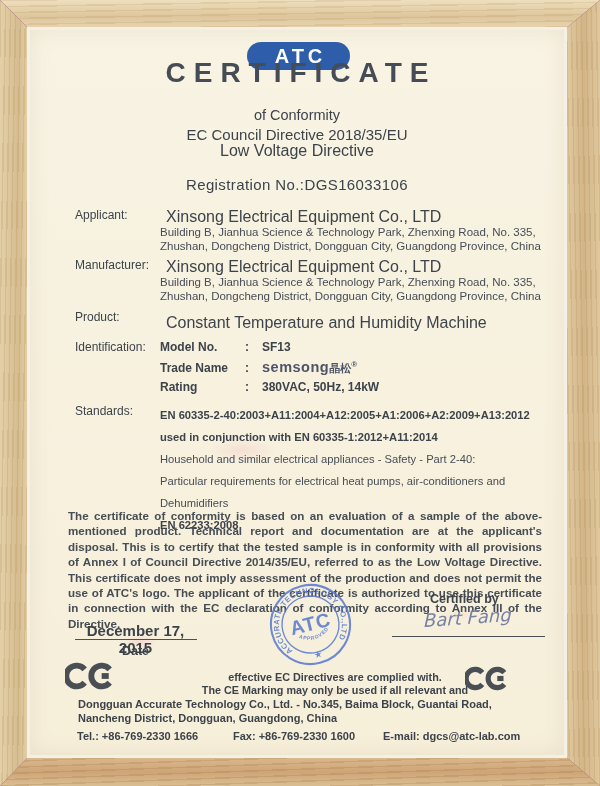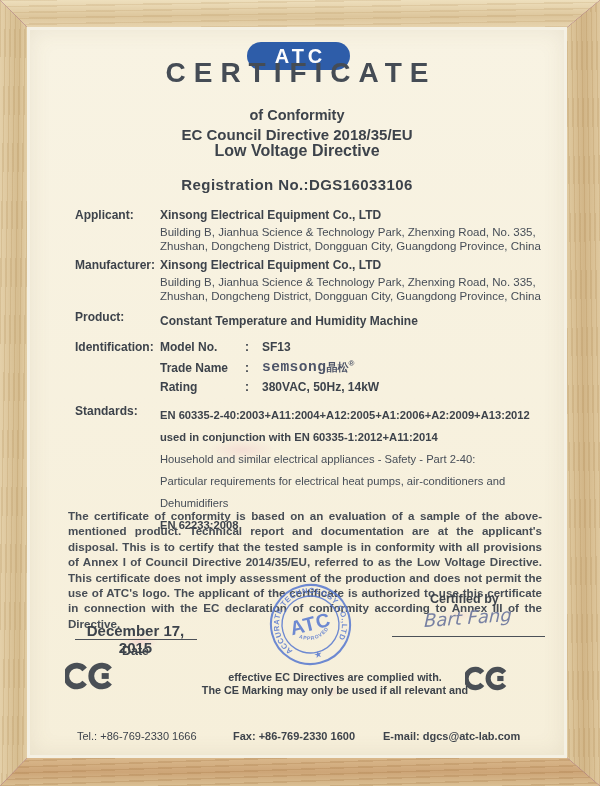--- a/index.html
+++ b/index.html
@@ -35,40 +35,40 @@
     background-color:#f7f1dd;
     background-image:
       radial-gradient(48px 16px at 212px 420px, rgba(232,128,168,.16), transparent 70%),
       radial-gradient(26px 10px at 110px 612px, rgba(232,128,168,.20), transparent 70%),
       radial-gradient(20px 8px  at 300px 662px, rgba(232,128,168,.14), transparent 70%),
       radial-gradient(26px 9px  at 430px 585px, rgba(232,128,168,.10), transparent 70%),
       linear-gradient(180deg,#f8f3e3 0%,#f6efda 100%);
     box-shadow:0 0 0 3px #f4f0e3, inset 0 0 22px rgba(120,100,60,.10);}
   .paper *{position:absolute;}
 
-  .b{font-weight:bold;}
+  .b{font-weight:normal;}
   .ctr{left:0;width:100%;text-align:center;}
 
   .logo-pill{left:217px;top:12px;width:103px;height:28px;background:#2e5da9;
     border-radius:14px;color:#fdfdfd;font-weight:bold;font-size:20px;
     letter-spacing:4px;text-align:center;line-height:28px;text-indent:4px;}
   .title{top:27px;font-size:28px;font-weight:bold;letter-spacing:8px;text-indent:8px;color:#454c55;}
   .subtitle{top:77px;font-size:14.5px;}
   .dir1{top:96px;font-size:15px;}
   .dir2{top:112px;font-size:16px;}
   .reg{top:146px;font-size:15px;letter-spacing:.4px;}
 
-  .lbl{left:45px;font-size:12px;font-weight:bold;}
-  .val{left:130px;width:395px;font-size:12px;}
+  .lbl{left:45px;font-size:12px;font-weight:normal;}
+  .val{left:136px;width:395px;font-size:16px;}
   .addr{left:130px;width:395px;font-size:11.5px;line-height:14px;color:#464d57;}
 
   .id-name{left:130px;width:80px;font-size:12px;font-weight:bold;}
   .id-sep{left:215px;font-size:12px;font-weight:bold;}
   .id-val{left:232px;font-size:12px;font-weight:bold;}
-  .brand{position:static;font-family:Liberation Mono, monospace;font-size:14.5px;font-weight:bold;
+  .brand{position:static;font-family:Liberation Sans, sans-serif;font-size:14.5px;font-weight:bold;
          color:#4d5468;letter-spacing:.5px;}
   .cjk{position:static;font-size:11px;font-weight:bold;color:#4d5468;}
   .regmark{position:static;font-size:8px;vertical-align:super;color:#4d5468;}
 
   .stds{left:130px;top:374px;width:396px;font-size:11.2px;line-height:22px;}
   .stds div{position:static;}
   .std-r{font-weight:normal;color:#464d57;}
   .std-b{font-weight:bold;}
 
   .decl{left:38px;top:478px;width:474px;font-size:11.6px;font-weight:bold;
@@ -84,21 +84,21 @@
   .date-lbl{left:48px;top:614px;width:115px;text-align:center;font-size:12.5px;font-weight:bold;}
 
   .ce-left{left:35px;top:630px;width:50px;height:32px;}
   .ce-right{left:435px;top:634px;width:44px;height:29px;}
 
   .stamp{left:238px;top:552px;width:85px;height:85px;}
 
   .ce-note{left:150px;top:641px;width:310px;text-align:center;font-size:10.8px;
            font-weight:bold;line-height:12.8px;}
   .company{left:48px;top:668px;width:462px;font-size:11px;font-weight:bold;line-height:13.5px;}
-  .tel{left:47px;top:700px;font-size:11px;font-weight:normal;}
+  .tel{left:47px;top:700px;font-size:11px;font-weight:bold;}
   .fax{left:203px;top:700px;font-size:11px;font-weight:bold;}
   .email{left:353px;top:700px;font-size:11px;font-weight:bold;}
 </style>
 </head>
 <body>
 
 <div class="photo">
   <div class="frame frame-top"></div>
   <div class="frame frame-bottom"></div>
   <div class="frame frame-left"></div>
@@ -182,17 +182,18 @@
       <path d="M 23.6,8.97 A 12.5,12.5 0 1 0 23.6,25.03" fill="none" stroke="#4a4f55" stroke-width="7"></path>
       <path d="M 53.6,8.97 A 12.5,12.5 0 1 0 53.6,25.03" fill="none" stroke="#4a4f55" stroke-width="7"></path>
       <path d="M 44,17 L 52.5,17" fill="none" stroke="#4a4f55" stroke-width="7"></path>
     </svg>
 
     <div class="ce-note">
       <span style="position:static;display:block">effective EC Directives are complied with.</span>
       <span style="position:static;display:block">The CE Marking may only be used if all relevant and</span>
     </div>
 
+    <div class="company">Dongguan Accurate Technology Co., Ltd. - No.345, Baima Block, Guantai Road, Nancheng District, Dongguan, Guangdong, China</div>
     <div class="tel">Tel.: +86-769-2330 1666</div>
     <div class="fax">Fax: +86-769-2330 1600</div>
     <div class="email">E-mail: dgcs@atc-lab.com</div>
   </div>
 </div>
 
 </body></html>

